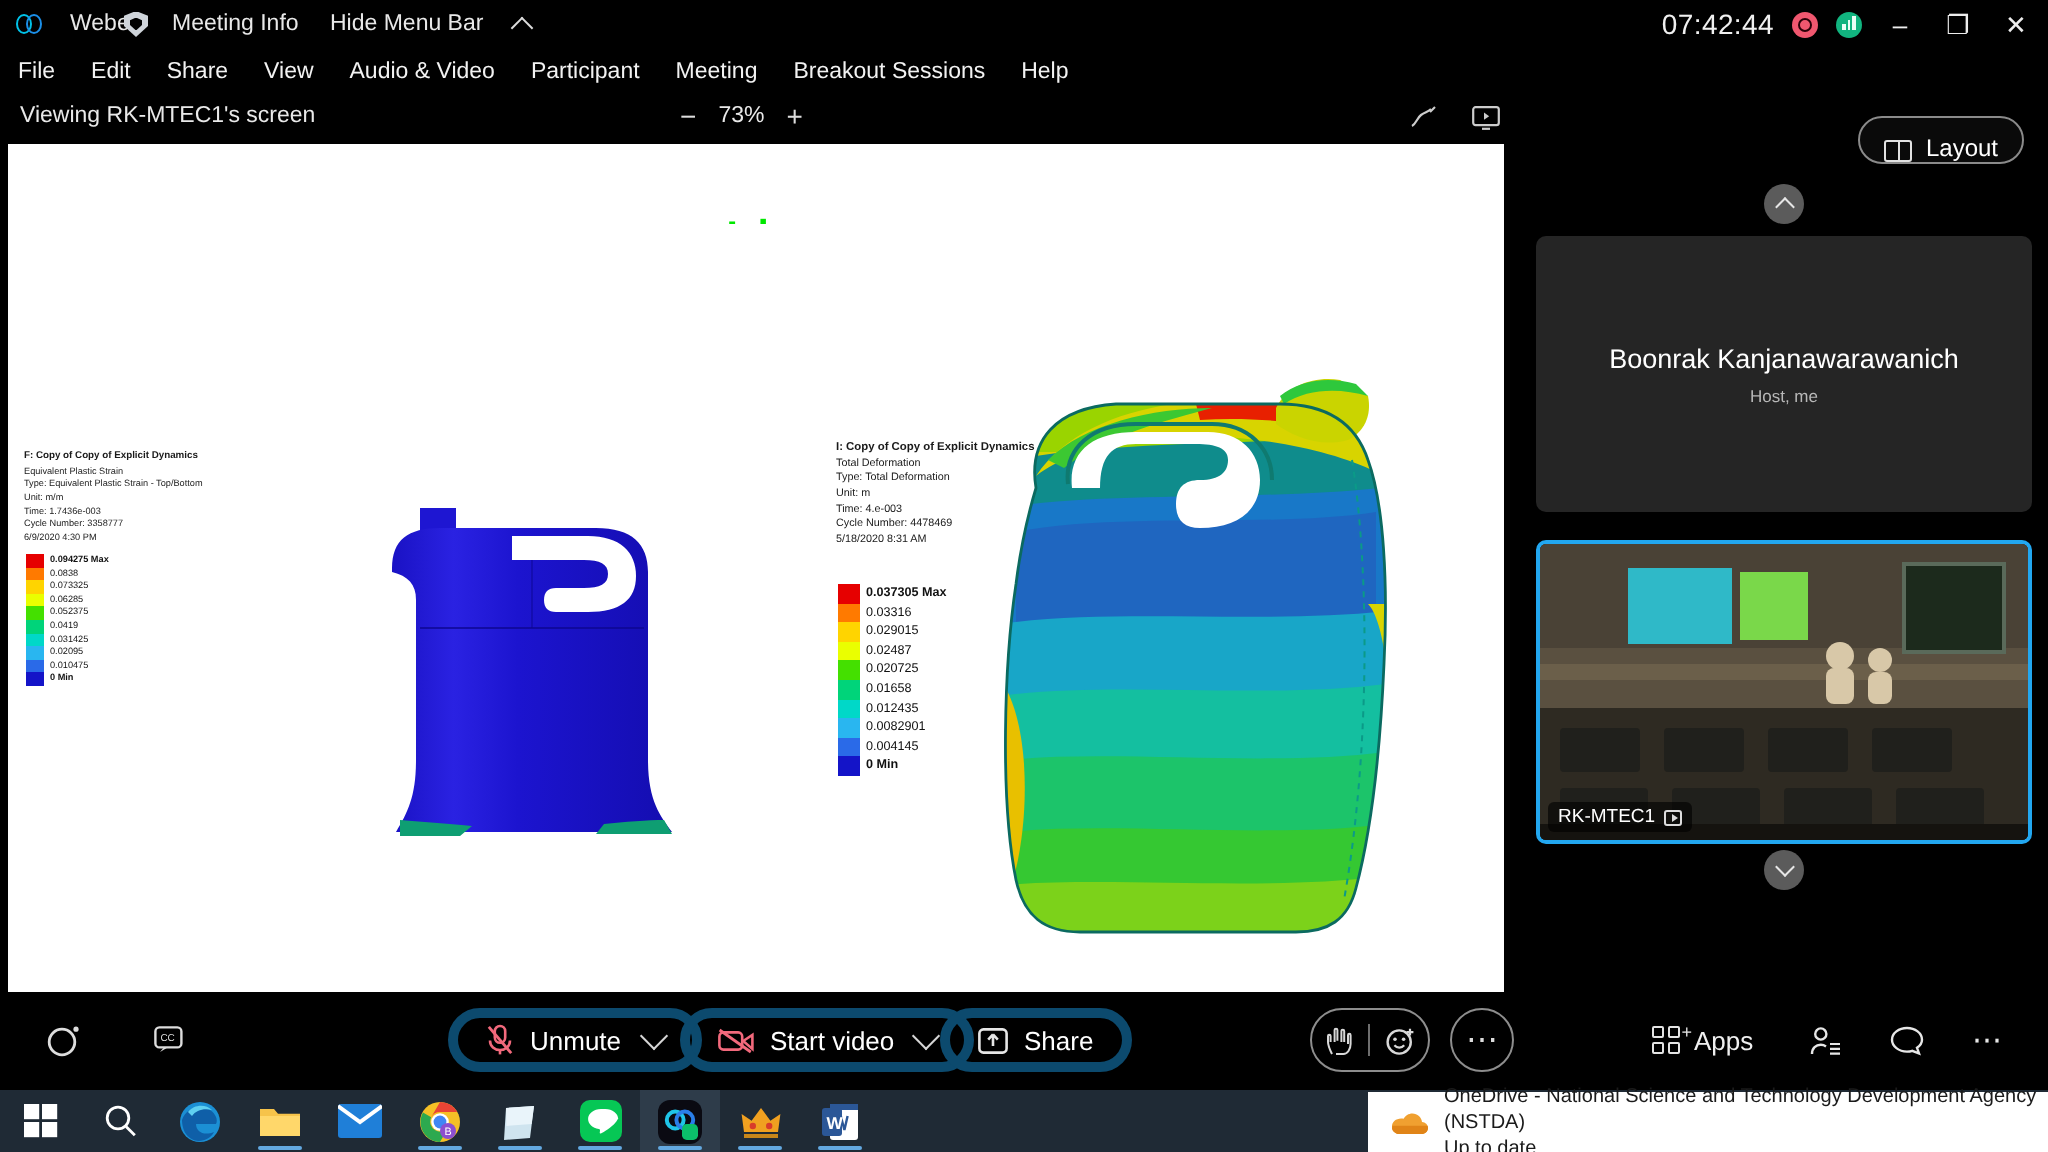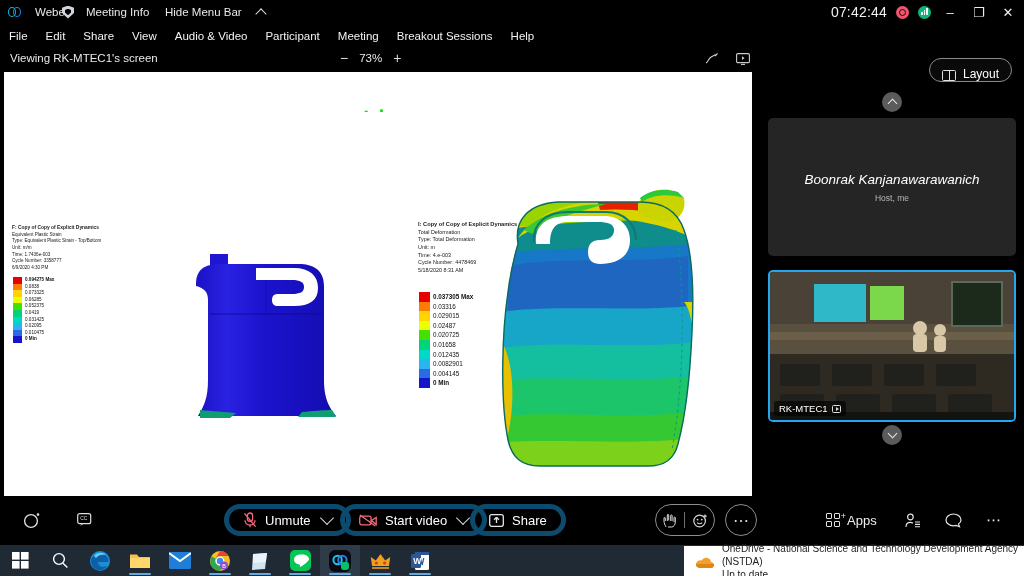--- a/index.html
+++ b/index.html
@@ -91,21 +91,21 @@
                   background: #5b5b5b; display: flex; align-items: center; justify-content: center; }
   .collapse-btn.up { top: 44px; }
   .collapse-btn.down { top: 377px; }
   .cb-arrow { width: 7px; height: 7px; border-left: 1.6px solid #e6e6e6; border-top: 1.6px solid #e6e6e6; }
   .cb-arrow.u { transform: rotate(45deg); margin-top: 3px; }
   .cb-arrow.d { transform: rotate(-135deg); margin-bottom: 3px; }
 
   .vtile { position: absolute; left: 8px; width: 248px; border-radius: 5px; overflow: hidden; }
   .vtile-host { top: 70px; height: 138px; background: #252525; display: flex; flex-direction: column;
                 align-items: center; justify-content: center; }
-  .vhost-name { color: #fff; font-size: 13.5px; font-style: italic; }
+  .vhost-name { color: #fff; font-size: 13.5px; }
   .vhost-sub { color: #b8b8b8; font-size: 8.5px; margin-top: 6px; }
 
   .vtile-screen { top: 222px; height: 152px; background: #2b2b33; border: 2px solid #22a7f0; }
   .room { position: absolute; inset: 0; overflow: hidden; }
   .nametag { position: absolute; left: 4px; bottom: 4px; display: flex; align-items: center; gap: 4px;
              background: rgba(0,0,0,.62); padding: 2px 5px; border-radius: 3px; }
   .nametag span { color: #fff; font-size: 9.5px; }
   .tag-ic { width: 9px; height: 8px; border: 1px solid #dcdcdc; border-radius: 1.5px; position: relative; }
   .tag-ic::after { content:""; position:absolute; left:3px; top:1.5px; width:0; height:0;
                    border-left:3px solid #dcdcdc; border-top:2.3px solid transparent; border-bottom:2.3px solid transparent; }

